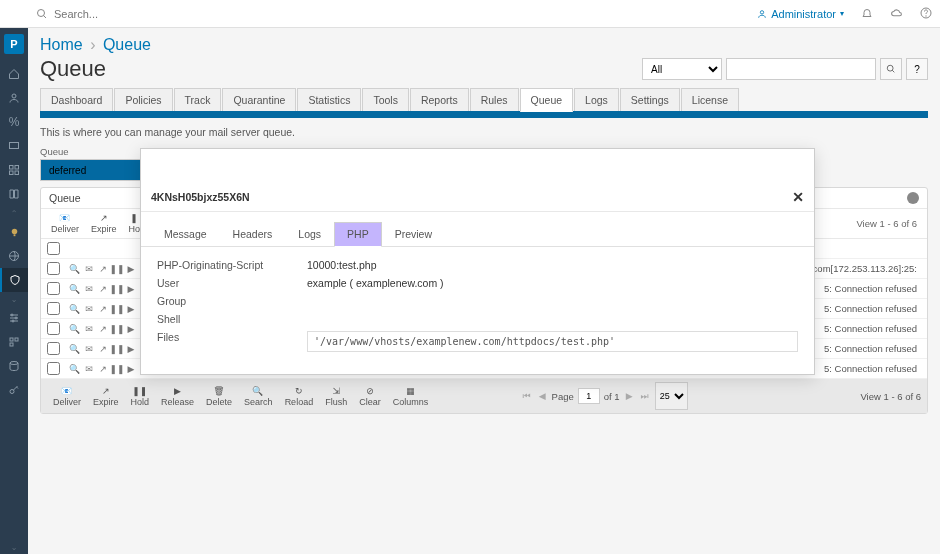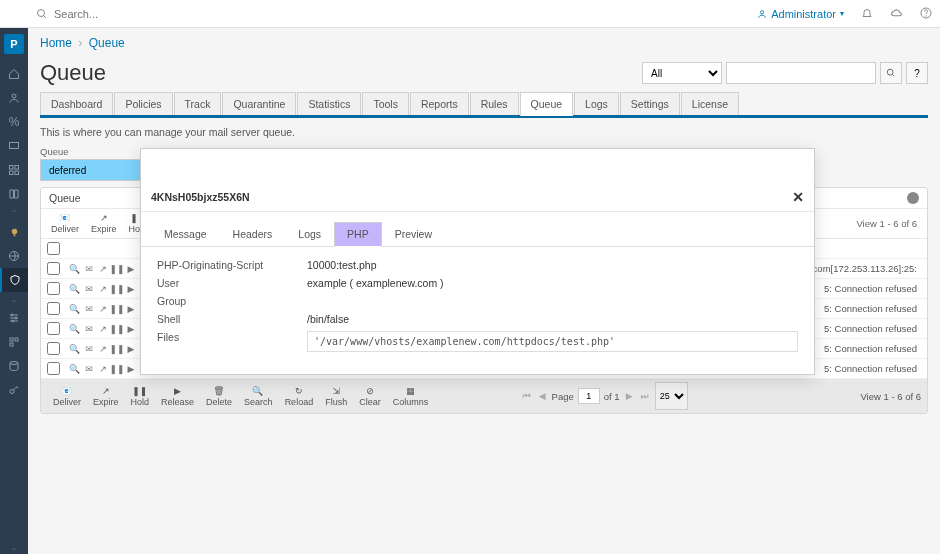--- a/index.html
+++ b/index.html
@@ -11,35 +11,35 @@
 .topbar-right { display: flex; align-items: center; gap: 17px; }
 .topbar-right .user { color: #0078b6; font-size: 11px; display: flex; align-items: center; gap: 4px; }
 .topbar-right .icon-btn { color: #888; cursor: pointer; }
 .sidebar { position: absolute; left: 0; top: 28px; bottom: 0; width: 28px; background: #2b3d4f; display: flex; flex-direction: column; align-items: center; padding-top: 6px; }
 .sidebar .logo { width: 20px; height: 20px; background: #0078b6; color: #fff; font-size: 11px; font-weight: bold; display: flex; align-items: center; justify-content: center; border-radius: 2px; margin-bottom: 8px; }
 .sidebar .nav-item { width: 28px; height: 24px; display: flex; align-items: center; justify-content: center; color: #8a9aa8; cursor: pointer; }
 .sidebar .nav-item.active { background: #1f2d3a; color: #fff; border-left: 2px solid #0078b6; }
 .sidebar .chev { color: #5a6a78; font-size: 8px; height: 14px; display: flex; align-items: center; justify-content: center; width: 100%; }
 .sidebar .bottom-chev { margin-top: auto; }
 .main { position: absolute; left: 28px; top: 28px; right: 0; bottom: 0; background: #f5f5f5; padding: 8px 12px; }
-.breadcrumb { font-size: 12px; color: #0078b6; margin-bottom: 10px; }
+.breadcrumb { font-size: 16px; color: #0078b6; margin-bottom: 2px; }
 .breadcrumb .sep { color: #aaa; margin: 0 3px; }
 .page-title-row { display: flex; align-items: center; margin-bottom: 6px; }
 .page-title { font-size: 22px; font-weight: 300; color: #333; flex: 1; }
 .title-controls { display: flex; gap: 4px; }
 .title-controls select { height: 22px; font-size: 10px; border: 1px solid #ccc; padding: 0 4px; width: 80px; background: #fff; }
 .title-controls input { height: 22px; font-size: 10px; border: 1px solid #ccc; padding: 0 4px; width: 150px; }
 .title-controls .btn { height: 22px; width: 22px; border: 1px solid #ccc; background: #f8f8f8; font-size: 10px; display: flex; align-items: center; justify-content: center; cursor: pointer; }
-.tabs { display: flex; border-bottom: 3px solid #0369a1; margin-bottom: 8px; }
+.tabs { display: flex; border-bottom: 7px solid #0369a1; margin-bottom: 8px; }
 .tabs .tab { padding: 5px 10px; font-size: 10.5px; color: #555; cursor: pointer; background: #f0f0f0; border: 1px solid #d0d0d0; border-bottom: none; margin-right: 1px; }
 .tabs .tab.active { background: #fff; border-bottom: 1px solid #fff; margin-bottom: -1px; }
 .desc { font-size: 10.5px; color: #555; margin-bottom: 8px; }
 .filter-row { display: flex; gap: 10px; align-items: flex-end; margin-bottom: 6px; }
 .filter-group label { font-size: 9.5px; color: #666; display: block; margin-bottom: 2px; }
-.filter-group select, .filter-group input { height: 22px; font-size: 10px; border: 1px solid #ccc; background: #7dd3fc; padding: 0 4px; }
+.filter-group select, .filter-group input { height: 22px; font-size: 10px; border: 1px solid #ccc; background: #0369a1; padding: 0 4px; }
 .filter-group select { width: 140px; }
 .filter-group input { width: 105px; }
 .filter-btn { height: 22px; padding: 0 8px; font-size: 10px; border: 1px solid #ccc; background: #f8f8f8; display: flex; align-items: center; gap: 3px; cursor: pointer; }
 .panel { background: #fff; border: 1px solid #d8d8d8; border-radius: 3px; }
 .panel-header { padding: 4px 8px; font-size: 10.5px; color: #444; border-bottom: 1px solid #e8e8e8; display: flex; align-items: center; }
 .panel-header .spacer { flex: 1; }
 .panel-header .circle { width: 12px; height: 12px; background: #888; border-radius: 50%; }
 .toolbar { display: flex; border-bottom: 1px solid #e8e8e8; padding: 2px 4px; align-items: center; }
 .tool-btn { display: flex; flex-direction: column; align-items: center; padding: 2px 6px; font-size: 9px; color: #555; cursor: pointer; }
 .tool-btn svg, .tool-btn .ico { height: 10px; margin-bottom: 1px; }
@@ -428,20 +428,19 @@
       </div>
     <div class="prop-row">
         <div class="prop-label">User</div>
         <div class="prop-value">example ( examplenew.com )</div>
       </div>
     <div class="prop-row">
         <div class="prop-label">Group</div>
       </div>
     <div class="prop-row">
         <div class="prop-label">Shell</div>
-        <div class="prop-value">/bin/false</div>
       </div>
     <div class="prop-row">
         <div class="prop-label">Files</div>
         <input class="prop-input" value="'/var/www/vhosts/examplenew.com/httpdocs/test.php'" style="">
       </div>
   </div>
 </div>
 
 </body></html>

